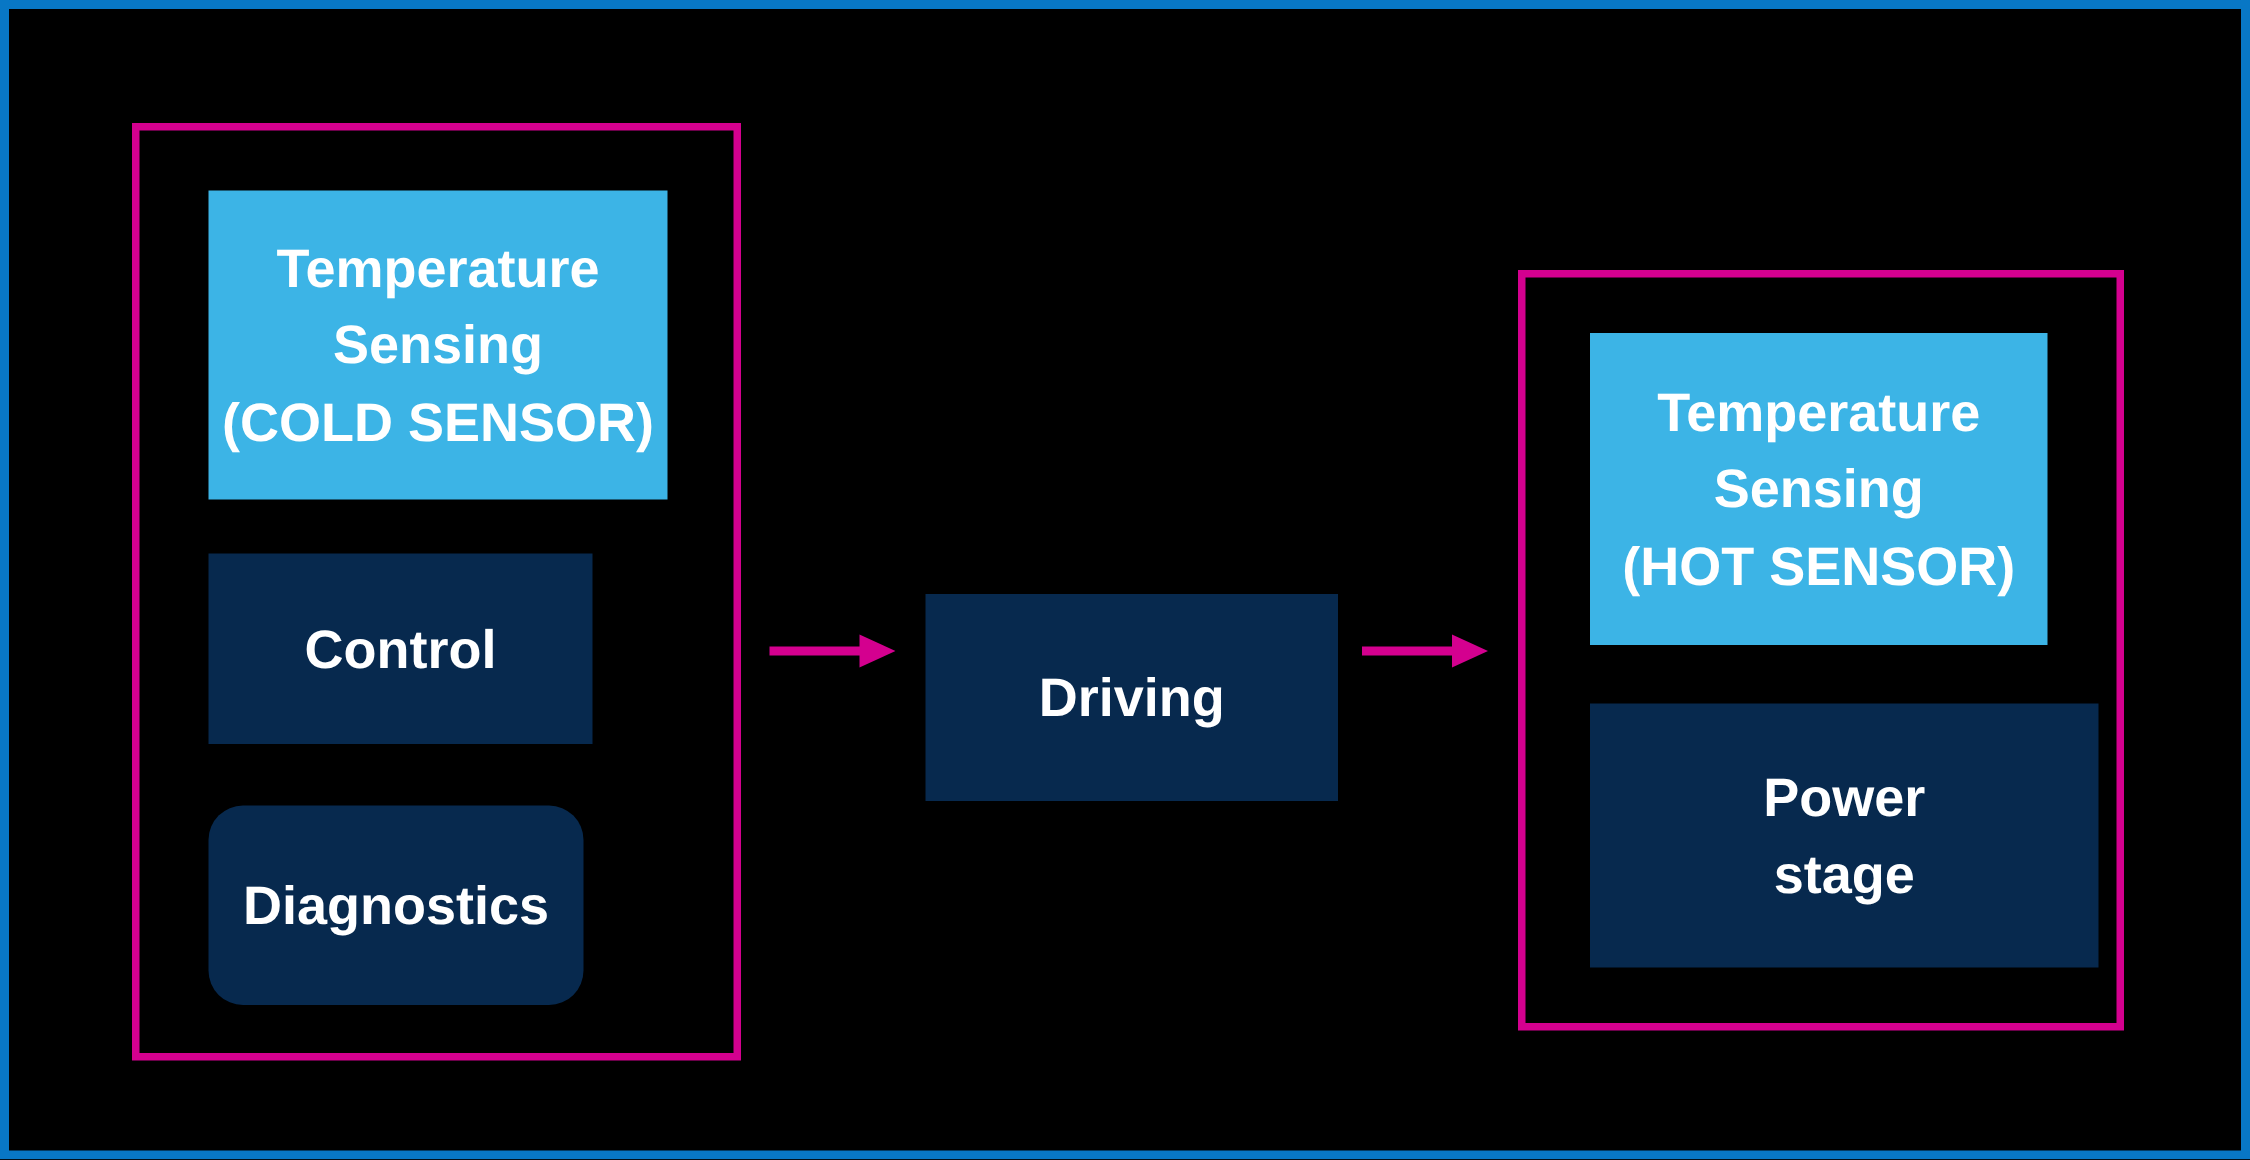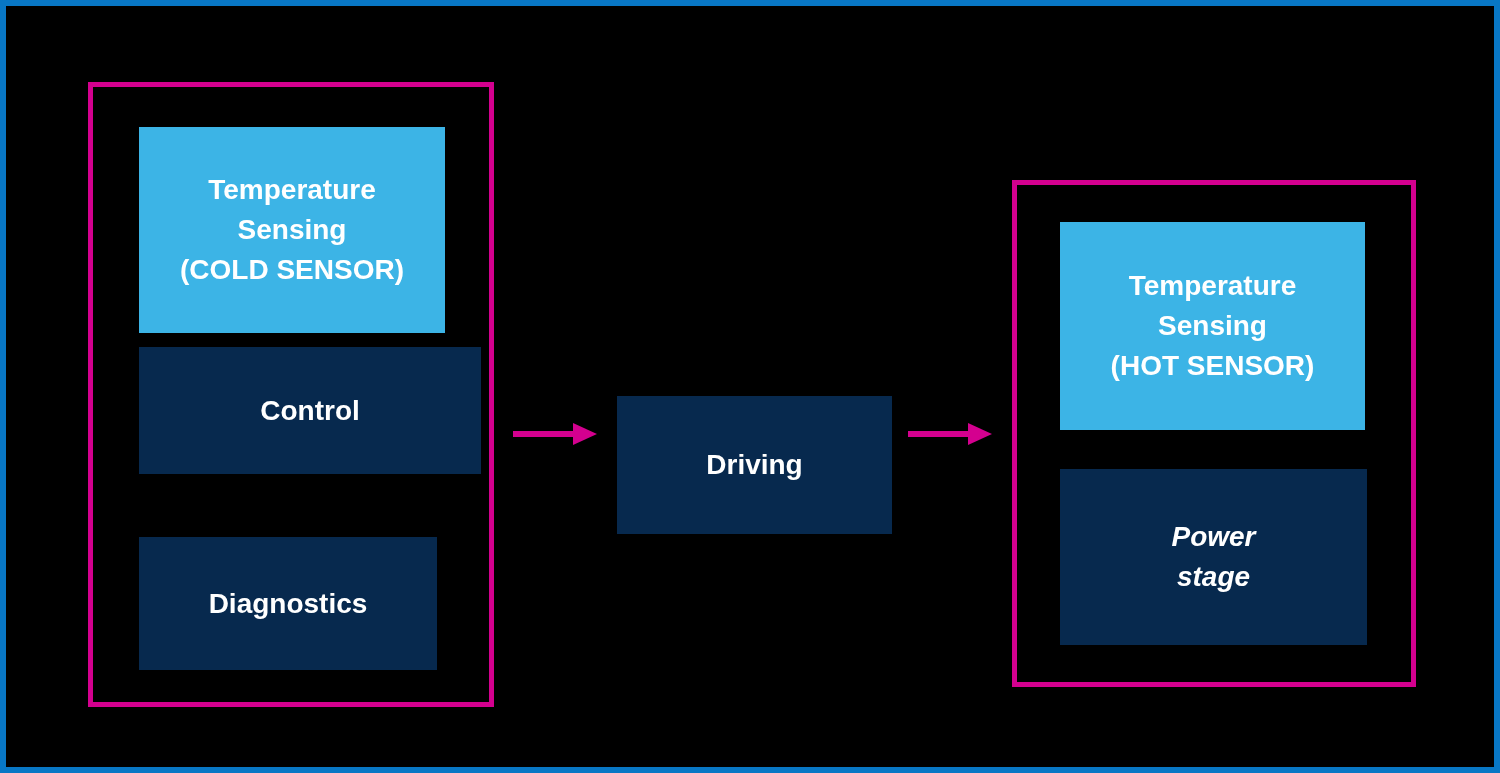--- a/index.html
+++ b/index.html
@@ -31,34 +31,34 @@
   .group-left  { left: 88px;  top: 82px;  width: 406px; height: 625px; }
   .group-right { left: 1012px; top: 180px; width: 404px; height: 507px; }
   .box {
     position: absolute;
     display: flex;
     align-items: center;
     justify-content: center;
     text-align: center;
     color: var(--label-text, #FFFFFF);
     font-weight: bold;
-    font-size: 28px;
+    font-size: 36px;
     line-height: 1.42;
     white-space: pre-line;
     box-sizing: border-box;
   }
   .light { background: var(--light-box, #3CB4E6); }
   .dark  { background: var(--dark-box,  #07294E); }
 
   .box-cold        { left: 139px;  top: 127px; width: 306px; height: 206px; }
-  .box-control     { left: 139px;  top: 347px; width: 342px; height: 127px; }
-  .box-diagnostics { left: 139px;  top: 537px; width: 298px; height: 133px; }
+  .box-control     { left: 139px;  top: 369px; width: 256px; height: 127px; }
+  .box-diagnostics { left: 139px;  top: 537px; width: 250px; height: 133px; border-radius: 23px; }
   .box-driving     { left: 617px;  top: 364px; width: 275px; height: 138px; margin-top: 32px; }
   .box-hot         { left: 1060px; top: 222px; width: 305px; height: 208px; }
-  .box-power       { left: 1060px; top: 469px; width: 307px; height: 176px; font-style: italic; }
+  .box-power       { left: 1060px; top: 469px; width: 339px; height: 176px; }
 
   .arrow {
     position: absolute;
     width: 86px;
     height: 28px;
   }
   .arrow-1 { left: 511px; top: 420px; }
   .arrow-2 { left: 906px; top: 420px; }
   .arrow svg { display: block; }
 </style>

